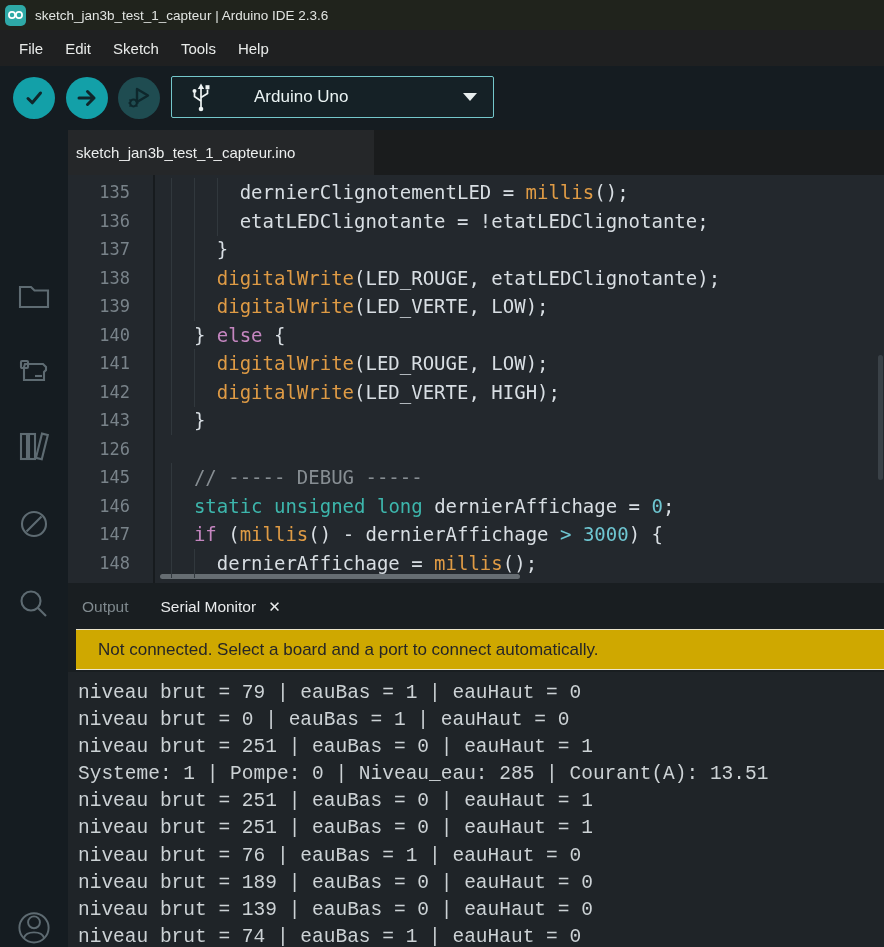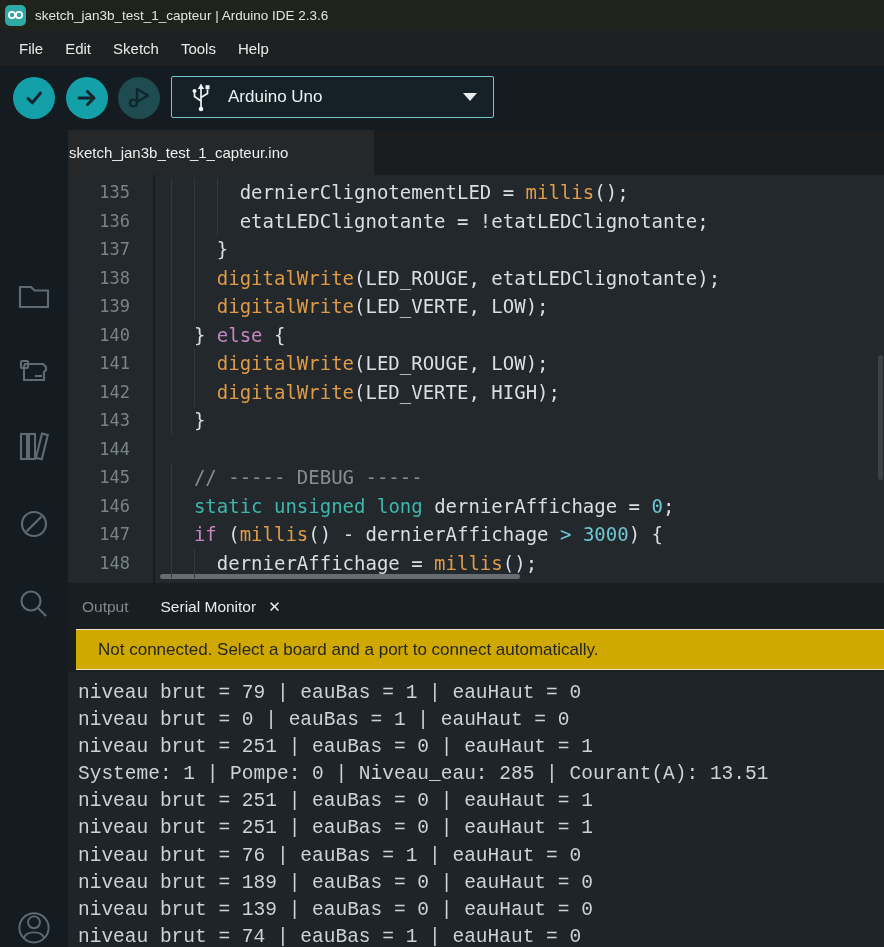--- a/index.html
+++ b/index.html
@@ -15,32 +15,32 @@
   .menubar{position:absolute;left:0;top:30px;width:884px;height:36px;background:#1f2021;
            display:flex;align-items:center;padding-left:8px;box-sizing:border-box;}
   .menu-item{color:#e9ebea;font-size:15px;padding:5px 11px;cursor:default;}
   
   .toolbar{position:absolute;left:0;top:66px;width:884px;height:64px;background:#151c21;}
   .btn-round{position:absolute;width:42px;height:42px;border-radius:50%;top:11px;
              background:var(--accent-teal);display:flex;align-items:center;justify-content:center;}
   .btn-debug{background:var(--debug-btn);}
   .board-selector{position:absolute;left:171px;top:10px;width:323px;height:42px;box-sizing:border-box;
                   border:1px solid var(--selector-border);background:#152126;border-radius:2px;
-                  display:flex;align-items:center;}
+                  display:flex;align-items:center;gap:26px;}
   .board-name{color:#eaf3f3;font-size:17px;margin-left:14px;}
   .chev{margin-left:auto;margin-right:16px;width:0;height:0;border-left:7px solid transparent;
         border-right:7px solid transparent;border-top:8px solid #e8eeee;}
   
   .sidebar{position:absolute;left:0;top:130px;width:68px;height:817px;background:#151c21;color:var(--icon-gray);}
   .side-item{position:absolute;left:0;width:68px;height:52px;display:flex;align-items:center;justify-content:center;}
   .side-item svg{stroke:currentColor;fill:none;stroke-width:2.1;}
   
   .tabbar{position:absolute;left:68px;top:130px;width:816px;height:45px;background:#1a1c1d;}
   .tab{position:absolute;left:0;top:0;height:45px;width:306px;background:#252729;
-       display:flex;align-items:center;padding-left:1px;box-sizing:border-box;}
+       display:flex;align-items:center;padding-left:8px;box-sizing:border-box;}
   .tab-label{color:#eceeee;font-size:15px;white-space:nowrap;}
   
   .editor{position:absolute;left:68px;top:175px;width:816px;height:408px;background:#23282d;overflow:hidden;}
   .gutter-num{position:absolute;left:0;width:62px;height:29px;line-height:29px;text-align:right;
               color:#79838a;font-family:"DejaVu Sans Mono",monospace;font-size:17px;}
   .gutter-divider{position:absolute;left:85px;top:0;width:2px;height:408px;background:#171b1e;}
   .code-line{position:absolute;left:103px;height:29px;line-height:29px;white-space:pre;
              font-family:"DejaVu Sans Mono",monospace;font-size:19px;color:var(--syntax-plain);}
   .indent-guide{position:absolute;width:1px;height:29px;background:#31383d;}
   .tk-f{color:var(--syntax-fn);} .tk-k{color:var(--syntax-kw);} .tk-t{color:var(--syntax-type);}
@@ -202,21 +202,21 @@
       <i class="indent-guide" style="left: 103px; top: 174.24px;"></i>
       <i class="indent-guide" style="left: 125.88px; top: 174.24px;"></i>
       <div class="code-line" style="top: 174.24px;"><span class="tk-p">    </span><span class="tk-f">digitalWrite</span><span class="tk-p">(LED_ROUGE, LOW);</span></div>
       <div class="gutter-num" style="top: 202.78px;">142</div>
       <i class="indent-guide" style="left: 103px; top: 202.78px;"></i>
       <i class="indent-guide" style="left: 125.88px; top: 202.78px;"></i>
       <div class="code-line" style="top: 202.78px;"><span class="tk-p">    </span><span class="tk-f">digitalWrite</span><span class="tk-p">(LED_VERTE, HIGH);</span></div>
       <div class="gutter-num" style="top: 231.32px;">143</div>
       <i class="indent-guide" style="left: 103px; top: 231.32px;"></i>
       <div class="code-line" style="top: 231.32px;"><span class="tk-p">  }</span></div>
-      <div class="gutter-num" style="top: 259.86px;">144</div>
+      <div class="gutter-num" style="top: 259.86px;">126</div>
       <div class="code-line" style="top: 259.86px;"></div>
       <div class="gutter-num" style="top: 288.4px;">145</div>
       <i class="indent-guide" style="left: 103px; top: 288.4px;"></i>
       <div class="code-line" style="top: 288.4px;"><span class="tk-c">  // ----- DEBUG -----</span></div>
       <div class="gutter-num" style="top: 316.94px;">146</div>
       <i class="indent-guide" style="left: 103px; top: 316.94px;"></i>
       <div class="code-line" style="top: 316.94px;"><span class="tk-p">  </span><span class="tk-t">static</span><span class="tk-p"> </span><span class="tk-t">unsigned</span><span class="tk-p"> </span><span class="tk-t">long</span><span class="tk-p"> dernierAffichage = </span><span class="tk-n">0</span><span class="tk-p">;</span></div>
       <div class="gutter-num" style="top: 345.48px;">147</div>
       <i class="indent-guide" style="left: 103px; top: 345.48px;"></i>
       <div class="code-line" style="top: 345.48px;"><span class="tk-p">  </span><span class="tk-k">if</span><span class="tk-p"> (</span><span class="tk-f">millis</span><span class="tk-p">() - dernierAffichage </span><span class="tk-n">&gt;</span><span class="tk-p"> </span><span class="tk-n">3000</span><span class="tk-p">) {</span></div>

